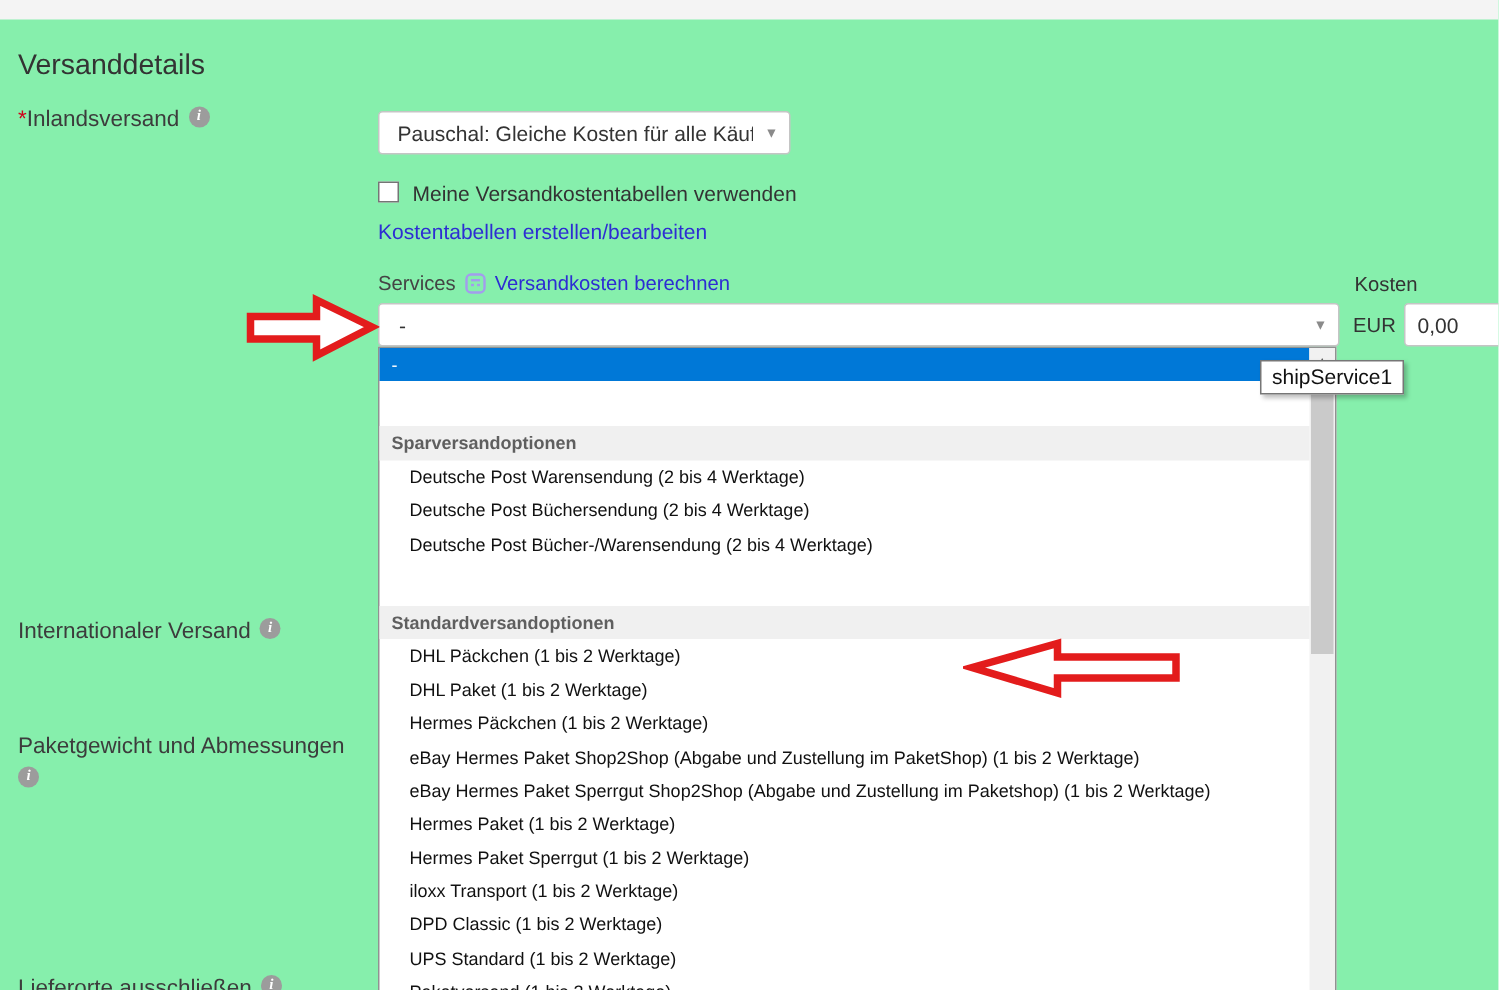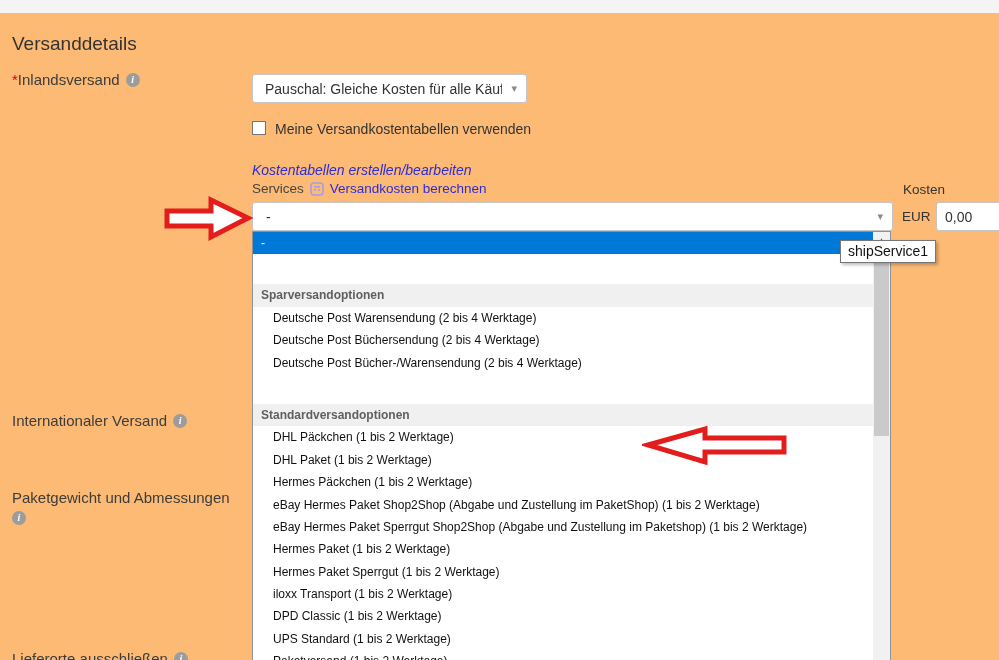--- a/index.html
+++ b/index.html
@@ -1,25 +1,25 @@
 <!DOCTYPE html>
 <html><head>
 <meta charset="utf-8">
 <style>
   * { margin:0; padding:0; box-sizing:border-box; }
   html,body { background:#fff; }
   #app {
     position:relative; width:999px; height:660px; overflow:hidden;
-    background:#fdba74; font-family:"Liberation Sans", sans-serif; color:#333;
+    background:#86efac; font-family:"Liberation Sans", sans-serif; color:#333;
   }
   .topbar { position:absolute; left:0; top:0; width:999px; height:13px; background:#f4f4f4; }
 
   .page-title { position:absolute; left:12px; top:33px; font-size:19px; font-weight:400; color:#333; }
 
-  .side-label { position:absolute; left:12px; font-size:15px; color:#3c3c3c; display:flex; align-items:center; gap:6px; }
+  .side-label { position:absolute; left:12px; font-size:15px; color:#3c3c3c; display:flex; align-items:flex-start; gap:6px; }
   .info-icon {
     display:inline-block; width:14px; height:14px; border-radius:50%;
     background:#9c9c9c; color:#fff; font-size:10px; font-style:italic; font-weight:bold;
     text-align:center; line-height:14px; font-family:"Liberation Serif", serif; flex:0 0 auto;
   }
   .asterisk { color:#d0021b; }
 
   .select-box {
     position:absolute; height:29px; background:#fff; border:1px solid #c5c5c5; border-radius:3px;
     display:flex; align-items:center; font-size:14px; color:#333; cursor:default;
@@ -84,21 +84,21 @@
   <div class="select-box" style="left:252px; top:74px; width:275px;">
     <span class="val">Pauschal: Gleiche Kosten für alle Käufer</span>
     <span class="chev">▾</span>
   </div>
 
   <div class="checkbox-row">
     <span class="cbx"></span>
     <span>Meine Versandkostentabellen verwenden</span>
   </div>
 
-  <a class="link" style="position:absolute; left:252px; top:162px;font-style:italic;">Kostentabellen erstellen/bearbeiten</a>
+  <a class="link" style="position:absolute; left:252px; top:146px;">Kostentabellen erstellen/bearbeiten</a>
 
   <div class="services-row">
     <span class="services-lbl">Services</span>
     <svg class="calc-icon" viewBox="0 0 14 14">
       <rect x="1" y="1" width="12" height="12" rx="3" fill="none" stroke="#a39ded" stroke-width="1.6"></rect>
       <rect x="4" y="4" width="6" height="1.6" fill="#a39ded"></rect>
       <rect x="4" y="7.2" width="2" height="1.6" fill="#a39ded"></rect>
       <rect x="8" y="7.2" width="2" height="1.6" fill="#a39ded"></rect>
     </svg>
     <a class="link" style="font-size:13.5px;">Versandkosten berechnen</a>

